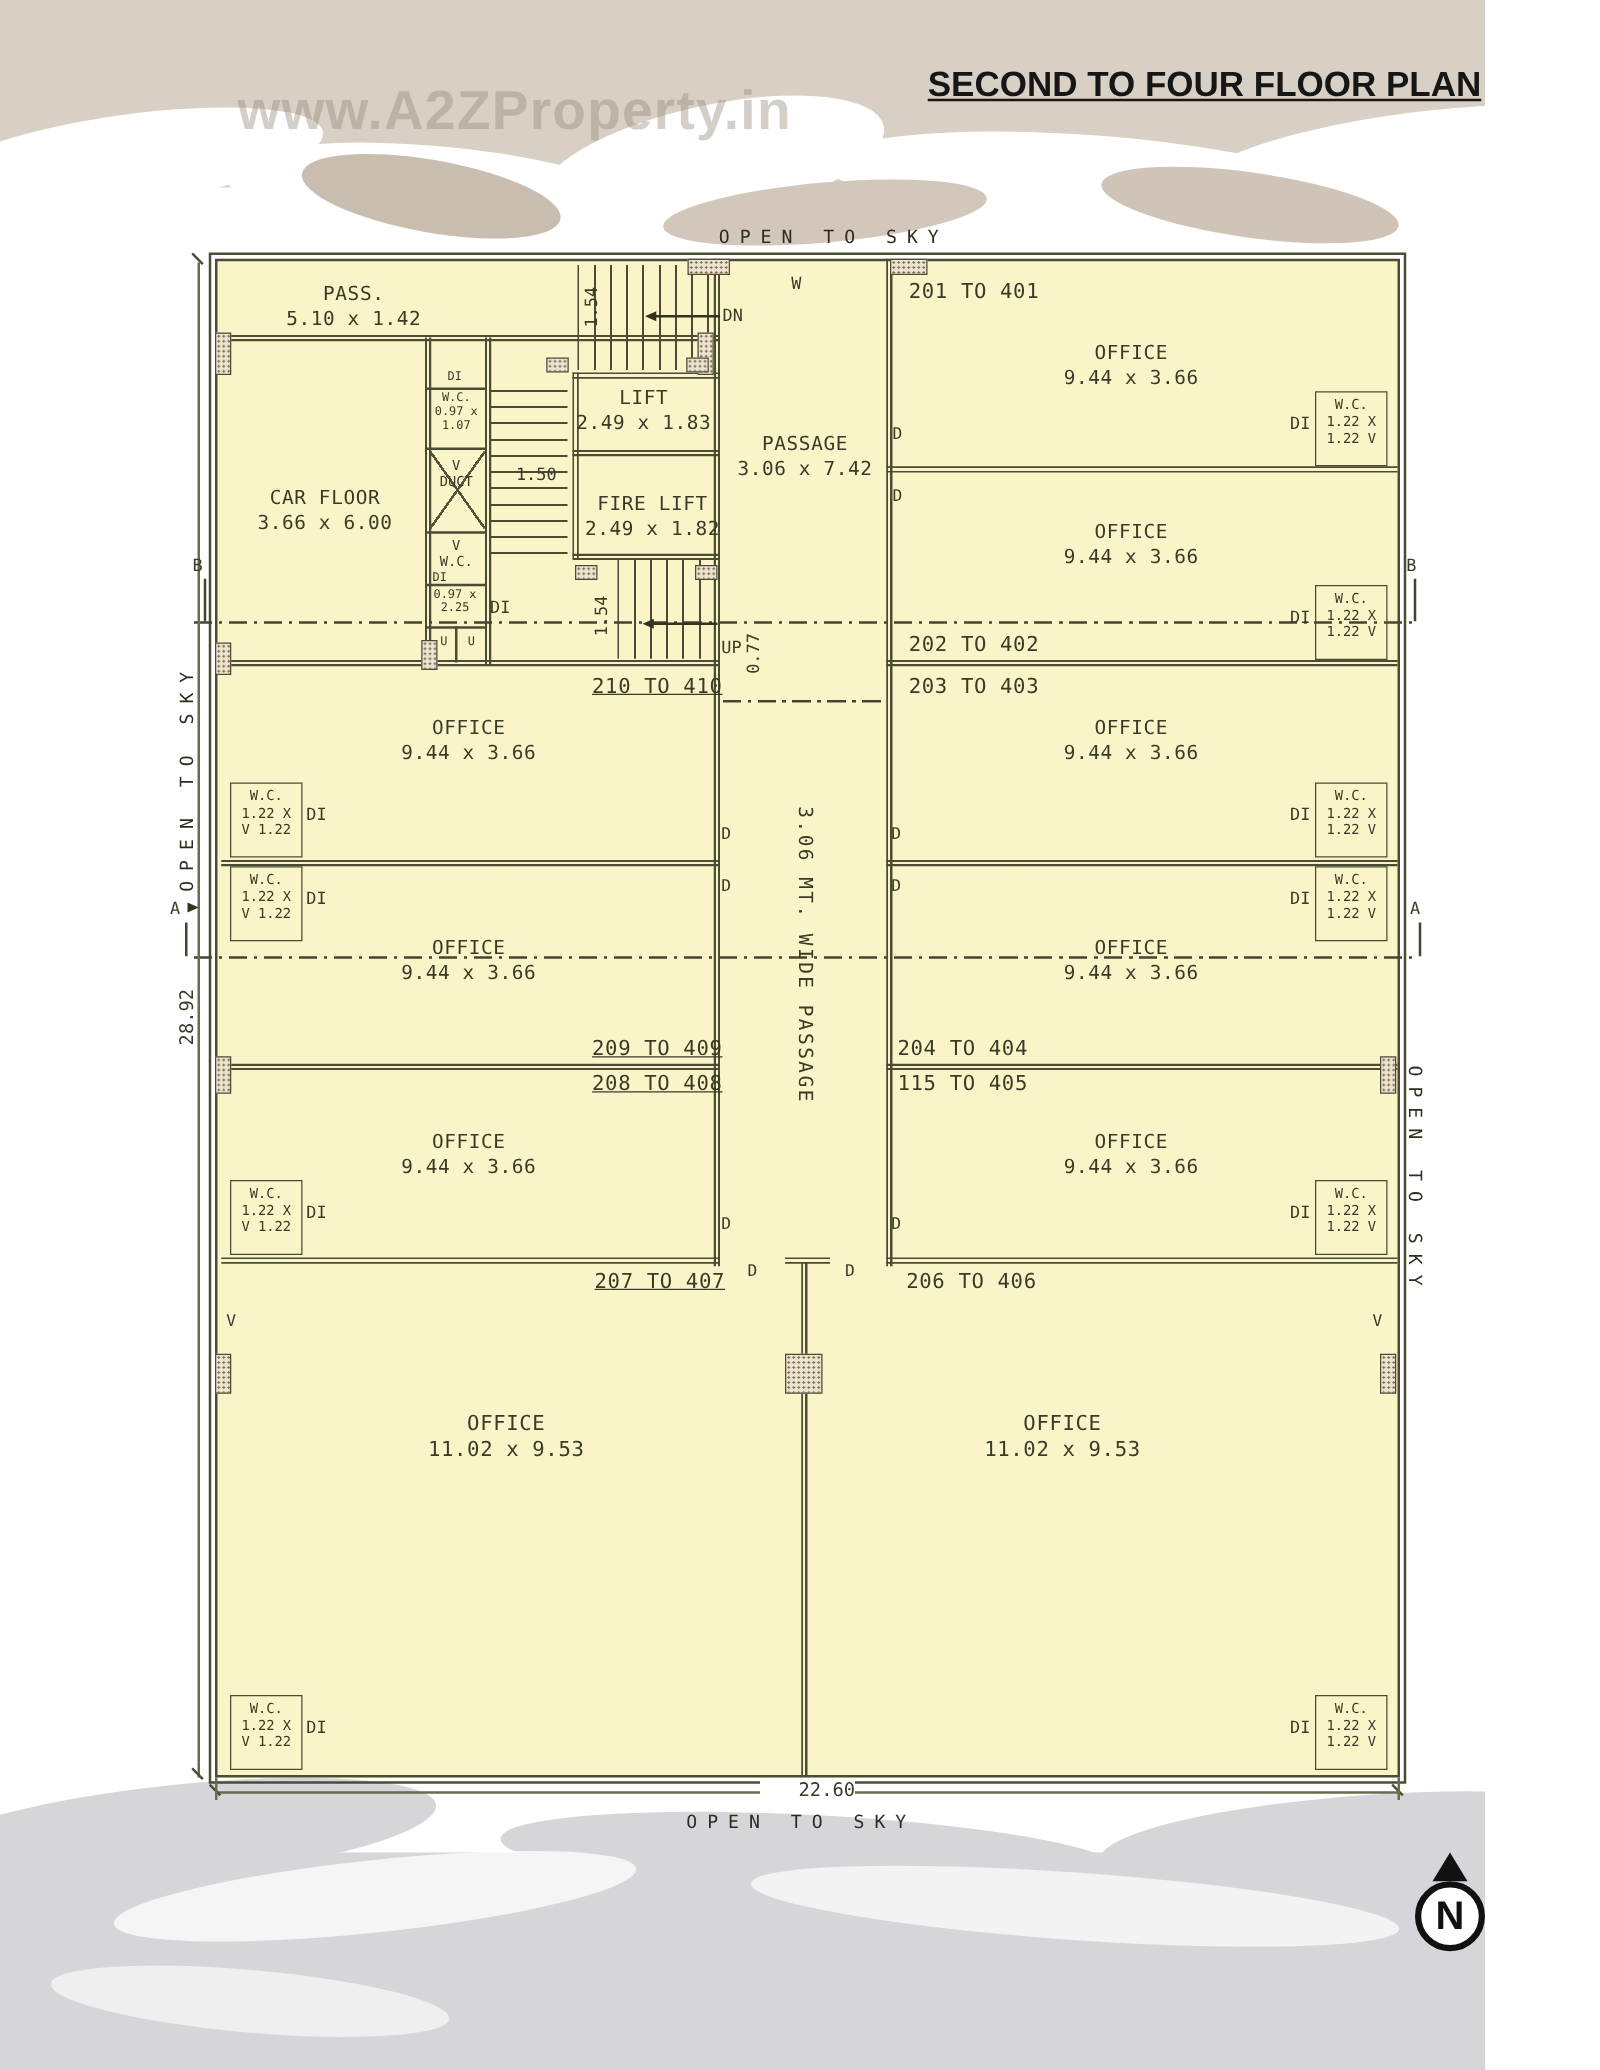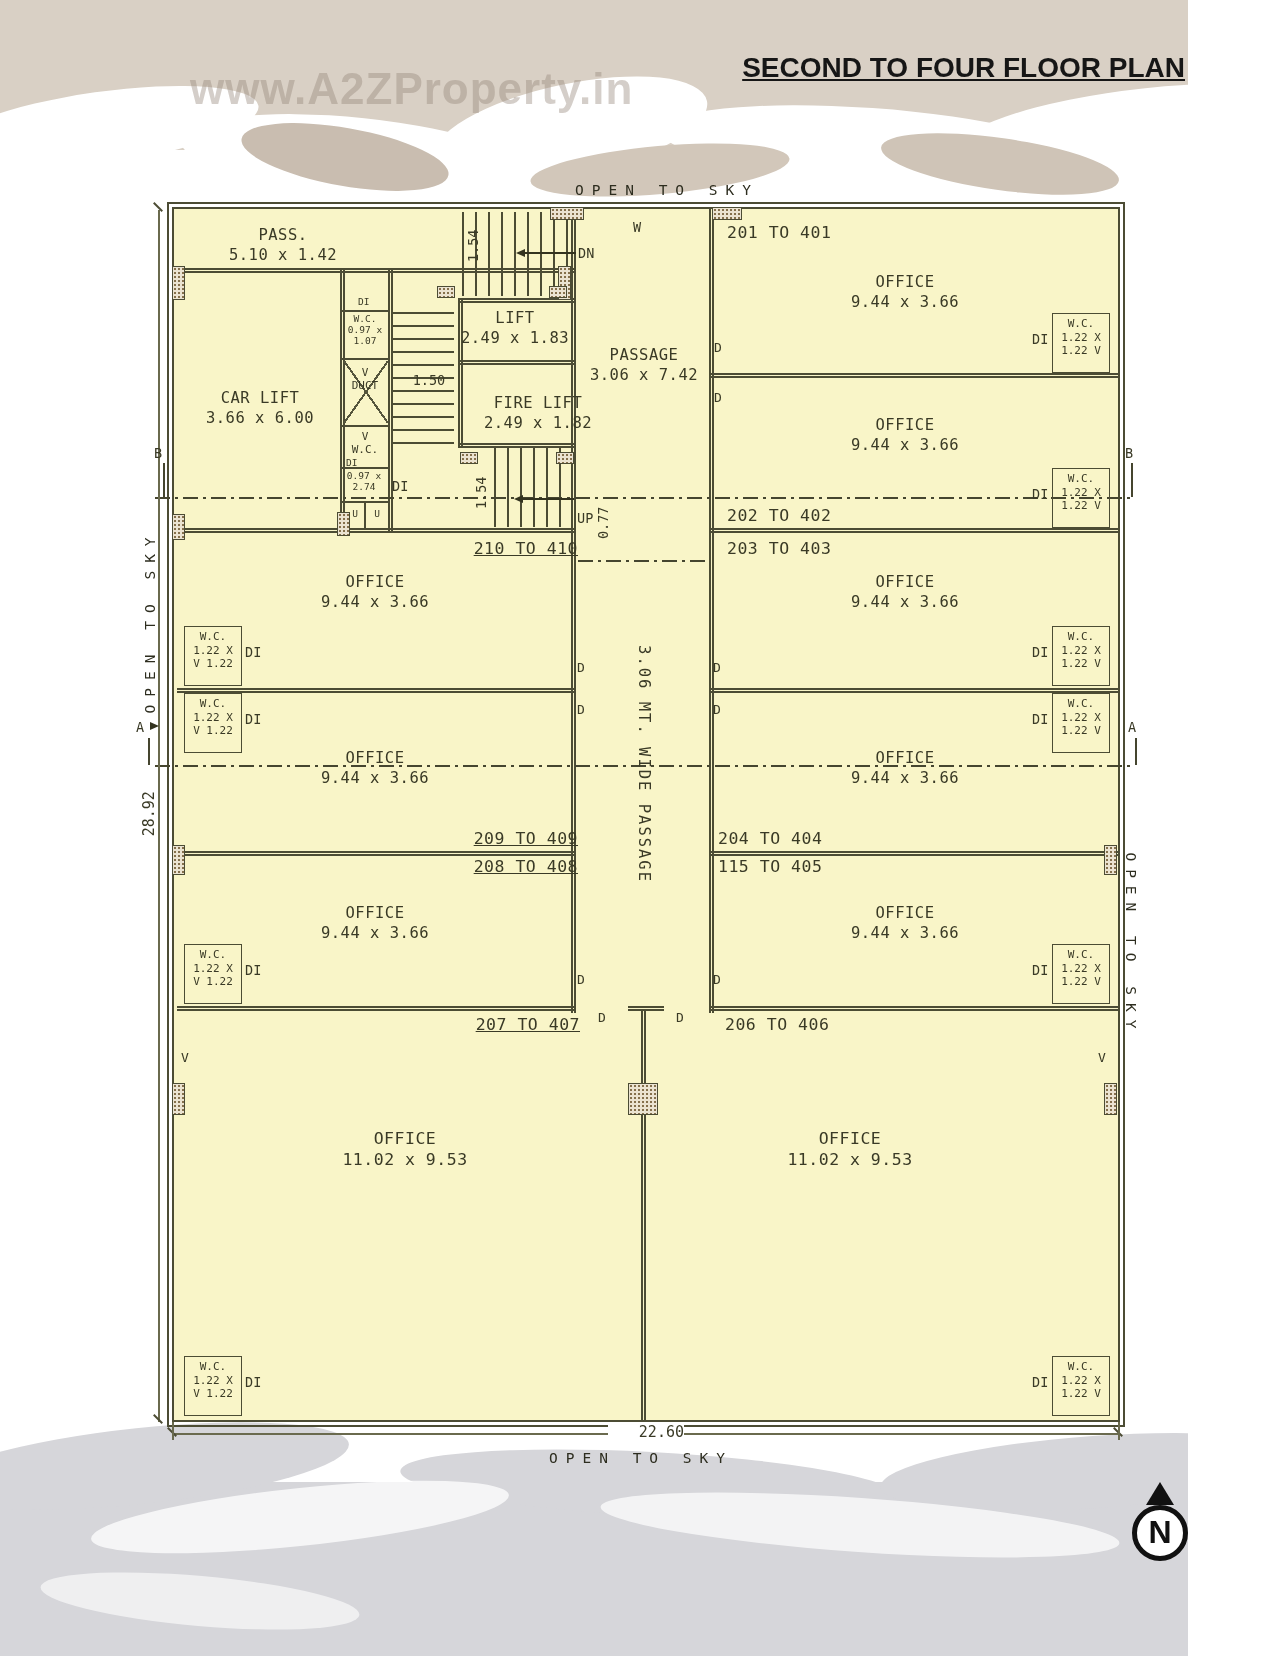--- a/index.html
+++ b/index.html
@@ -152,28 +152,28 @@
   <div class="abs lbl ots ctr" style="left:497px;top:181px;width:340px;">OPEN TO SKY</div>
   <div class="abs lbl ots ctr" style="left:471px;top:1449px;width:340px;">OPEN TO SKY</div>
   <div class="abs lbl ots ctr rot-ccw" style="left:33px;top:612px;width:235px;">OPEN TO SKY</div>
   <div class="abs lbl ots ctr rot-cw" style="left:1018px;top:935px;width:225px;">OPEN TO SKY</div>
 
   <div class="abs lbl room ctr" style="left:183px;top:225px;width:200px;">
     <div>PASS.</div>
     <div>5.10 x 1.42</div>
   </div>
   <div class="abs lbl room ctr" style="left:160px;top:388px;width:200px;">
-    <div>CAR LIFT</div>
+    <div>CAR FLOOR</div>
     <div>3.66 x 6.00</div>
   </div>
   <div class="abs lbl room ctr" style="left:435px;top:308px;width:160px;">
     <div>LIFT</div>
     <div>2.49 x 1.83</div>
   </div>
-  <div class="abs lbl room ctr" style="left:458px;top:393px;width:160px;">
+  <div class="abs lbl room ctr" style="left:442px;top:393px;width:160px;">
     <div>FIRE LIFT</div>
     <div>2.49 x 1.82</div>
   </div>
   <div class="abs lbl room ctr" style="left:560px;top:345px;width:168px;">
     <div>PASSAGE</div>
     <div>3.06 x 7.42</div>
   </div>
   <div class="abs lbl room ctr rot-cw" style="left:529px;top:750px;width:230px;letter-spacing:2px;">3.06 MT. WIDE PASSAGE</div>
 
   <div class="abs lbl room ctr" style="left:800px;top:272px;width:210px;">
@@ -236,21 +236,21 @@
   <div class="abs lbl small ctr" style="left:341px;top:366px;width:48px;">
     <div>V</div>
     <div>DUCT</div>
   </div>
   <div class="abs lbl small ctr" style="left:341px;top:430px;width:48px;">
     <div>V</div>
     <div>W.C.</div>
   </div>
   <div class="abs lbl tiny ctr" style="left:336px;top:470px;width:56px;">
     <div>0.97 x</div>
-    <div>2.74</div>
+    <div>2.25</div>
   </div>
   <div class="abs lbl tiny" style="left:358px;top:296px;">DI</div>
   <div class="abs lbl tiny" style="left:346px;top:457px;">DI</div>
   <div class="abs lbl dim" style="left:392px;top:478px;">DI</div>
   <div class="abs lbl tiny ctr" style="left:345px;top:508px;width:20px;">U</div>
   <div class="abs lbl tiny ctr" style="left:367px;top:508px;width:20px;">U</div>
 
   <div class="abs tw" style="left:1052px;top:313px;width:58px;height:60px;">
     <div class="wc-lbl">
         <div>W.C.</div>

